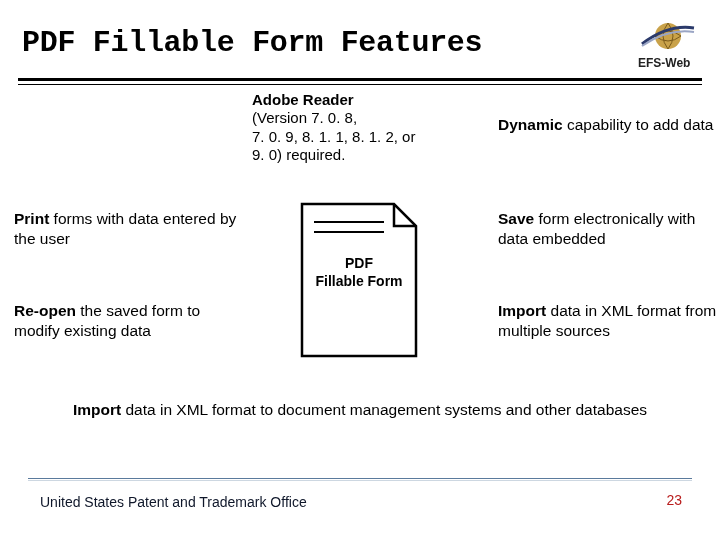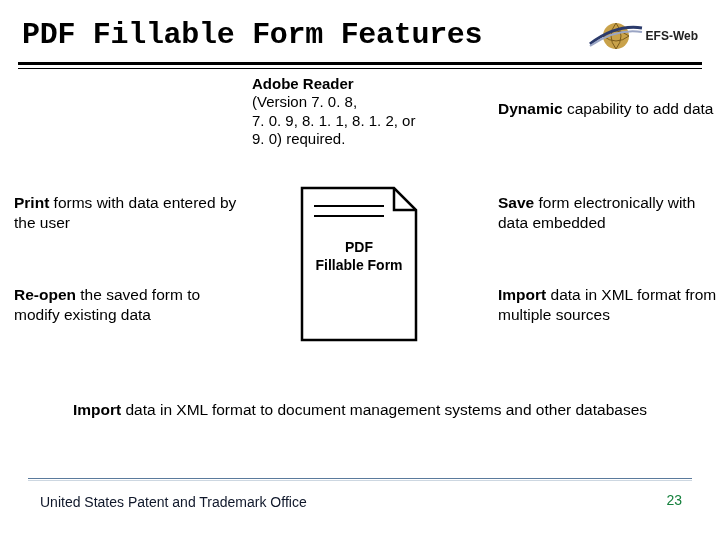--- a/index.html
+++ b/index.html
@@ -21,22 +21,21 @@
     box-sizing: border-box;
   }
   .title {
     font-size: 30px;
     font-weight: bold;
     letter-spacing: -0.3px;
     font-family: Liberation Mono, monospace;
   }
   .logo-box {
     display: flex;
-    flex-direction: row;
-    align-items: center;
+    flex-direction: column;
     font-size: 12px;
     color: #333;
   }
   .logo-icon svg { display:block; }
   .logo-text { font-size: 12px; margin-top:2px; font-weight:bold; color:#222;}
   .rules {
     margin: 8px 18px 0 18px;
   }
   .rules .top { border-top: 3px solid #000; height:0; }
   .rules .gap { height:3px; }
@@ -95,21 +94,21 @@
     left:40px;
     top: 494px;
     font-size:14px;
     color:#0f172a;
   }
   .page-num {
     position:absolute;
     right:38px;
     top: 492px;
     font-size:14px;
-    color:#15803d;
+    color:#b91c1c;
   }
 </style>
 </head>
 <body>
 
 <div class="title-row">
   <div class="title">PDF Fillable Form Features</div>
   <div class="logo-box">
     <span class="logo-icon">
       <svg width="60" height="38" viewBox="0 0 60 38">

